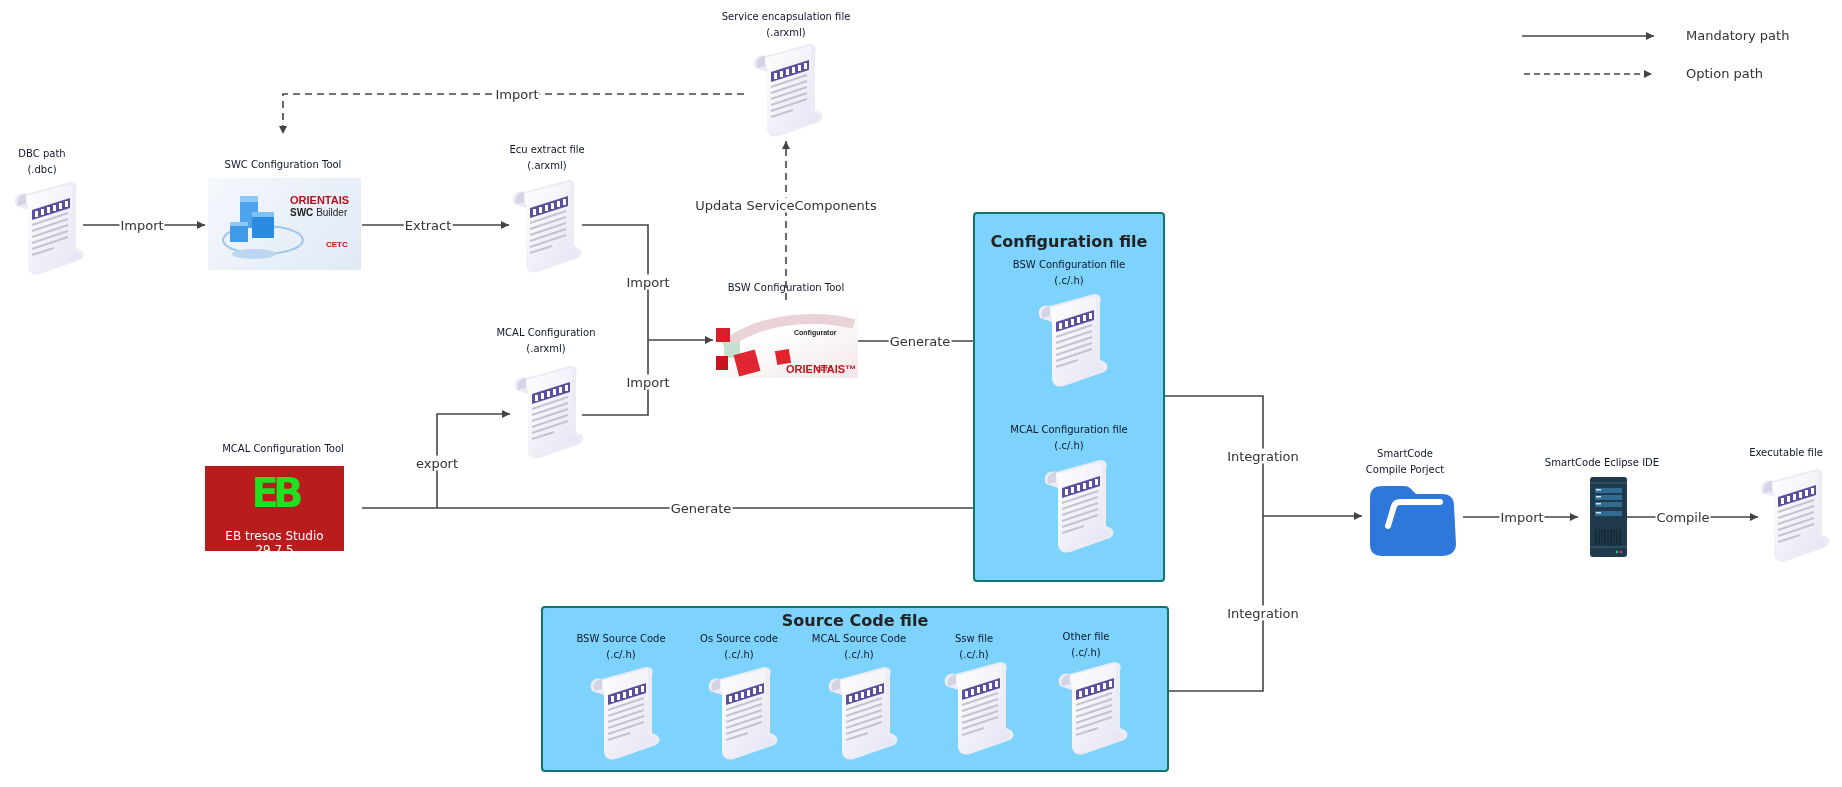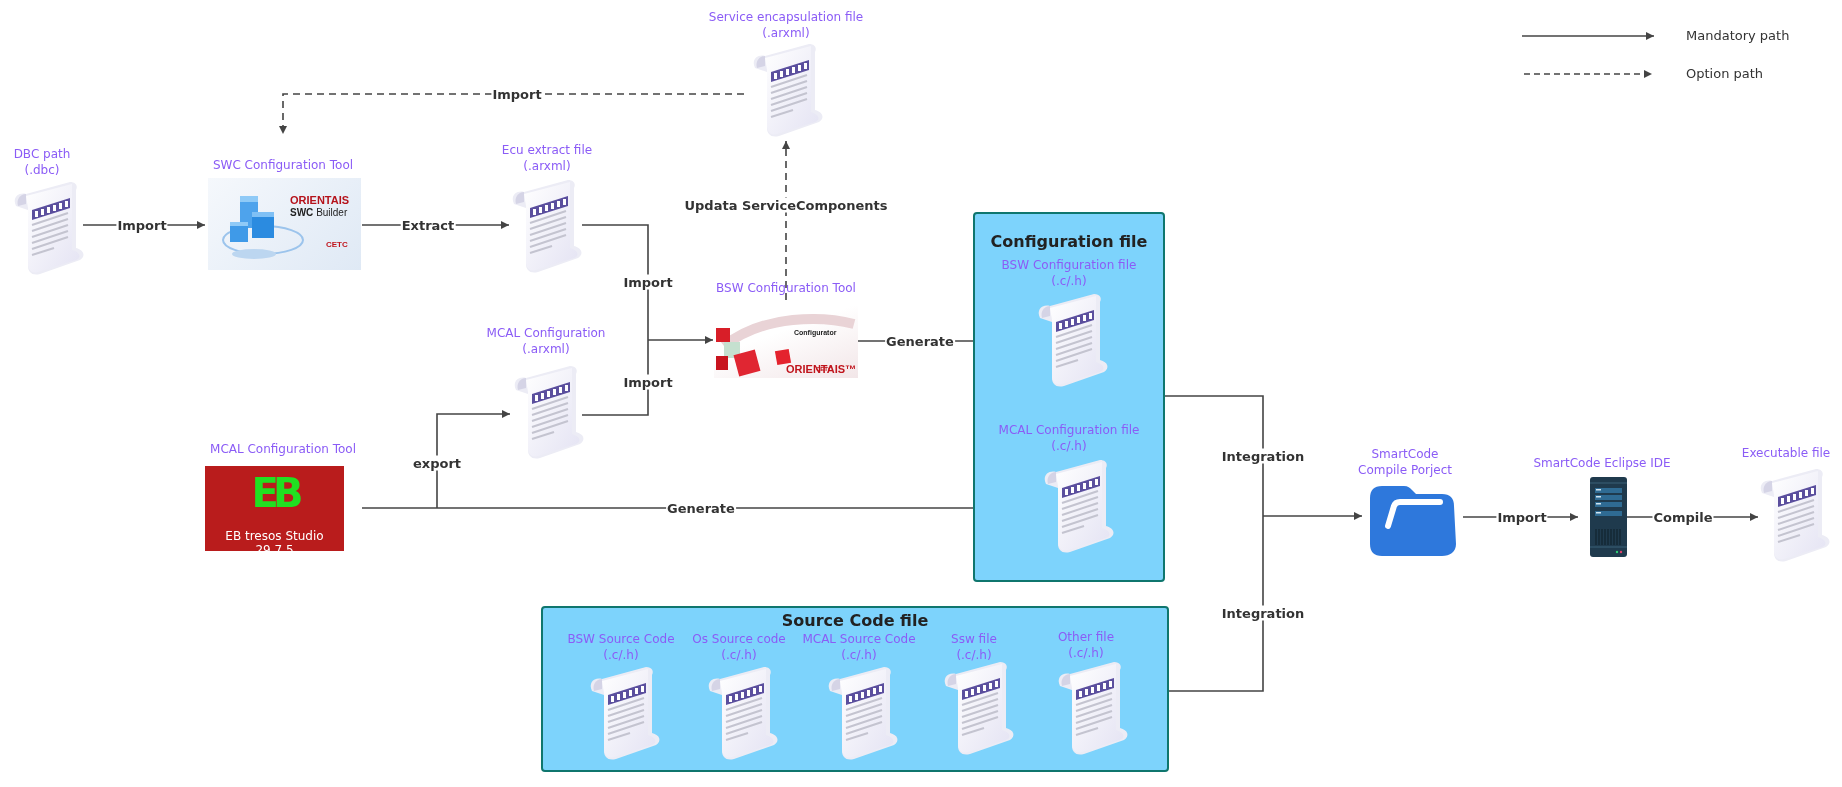--- a/index.html
+++ b/index.html
@@ -1,18 +1,18 @@
 <!DOCTYPE html>
 <html><head>
 <meta charset="utf-8">
 <style>
   html,body{margin:0;padding:0;background:#fff;}
   body{width:1842px;height:787px;position:relative;overflow:hidden;font-family:"DejaVu Sans","Liberation Sans",sans-serif;color:#333;}
-  .lbl{position:absolute;font-size:12px;color:#8b5cf6;text-align:center;line-height:16px;white-space:nowrap;transform:translateX(-50%);}
-  .edge-lbl{position:absolute;font-size:13px;color:#333;background:#fff;padding:0 1px;line-height:15px;white-space:nowrap;transform:translate(-50%,-50%);font-weight:bold;}
+  .lbl{position:absolute;font-size:10px;color:#0f172a;text-align:center;line-height:16px;white-space:nowrap;transform:translateX(-50%);}
+  .edge-lbl{position:absolute;font-size:13px;color:#333;background:#fff;padding:0 1px;line-height:15px;white-space:nowrap;transform:translate(-50%,-50%);}
   .grp{position:absolute;background:#7dd3fc;border:2px solid #0f766e;border-radius:4px;box-sizing:border-box;}
   .grp-title{position:absolute;font-weight:bold;font-size:16px;color:#222;transform:translateX(-50%);white-space:nowrap;}
   .doc{position:absolute;width:76px;height:96px;}
   svg.wires{position:absolute;left:0;top:0;}
   .tool{position:absolute;overflow:hidden;}
   .legend-txt{position:absolute;font-size:13px;color:#333;}
 </style>
 </head>
 <body>
 

